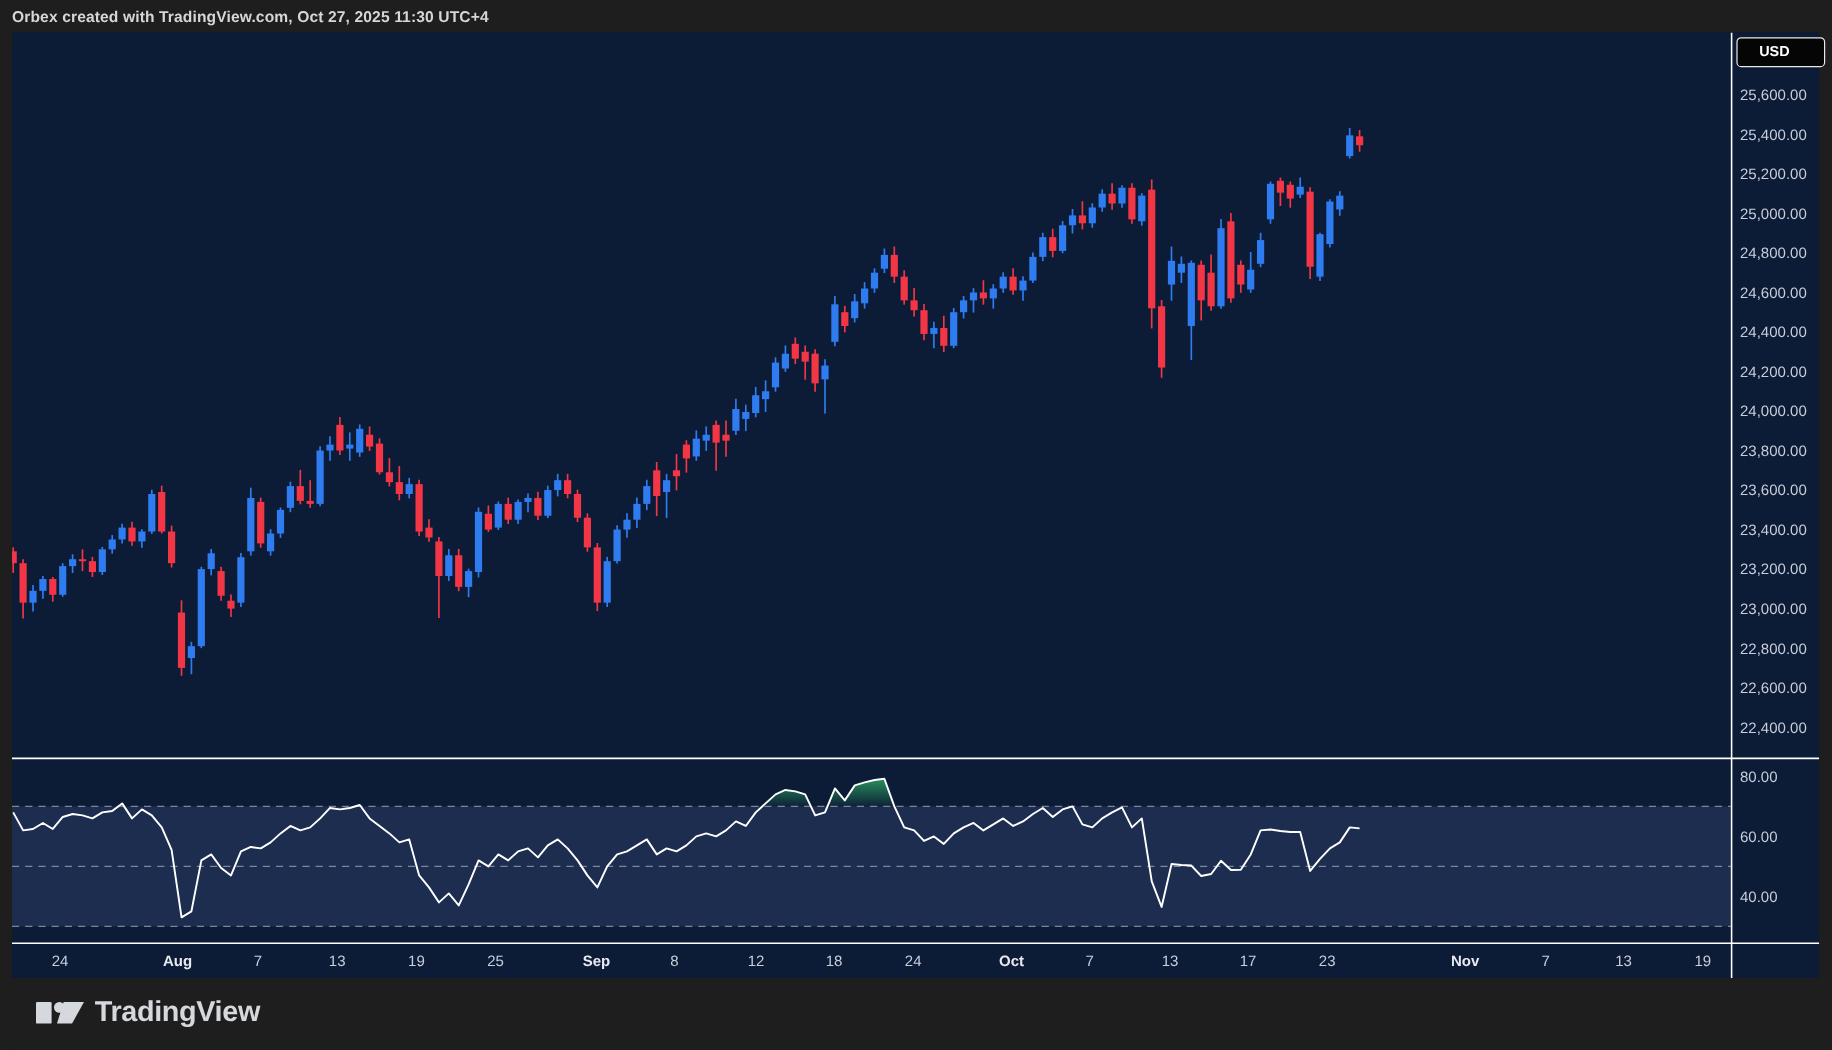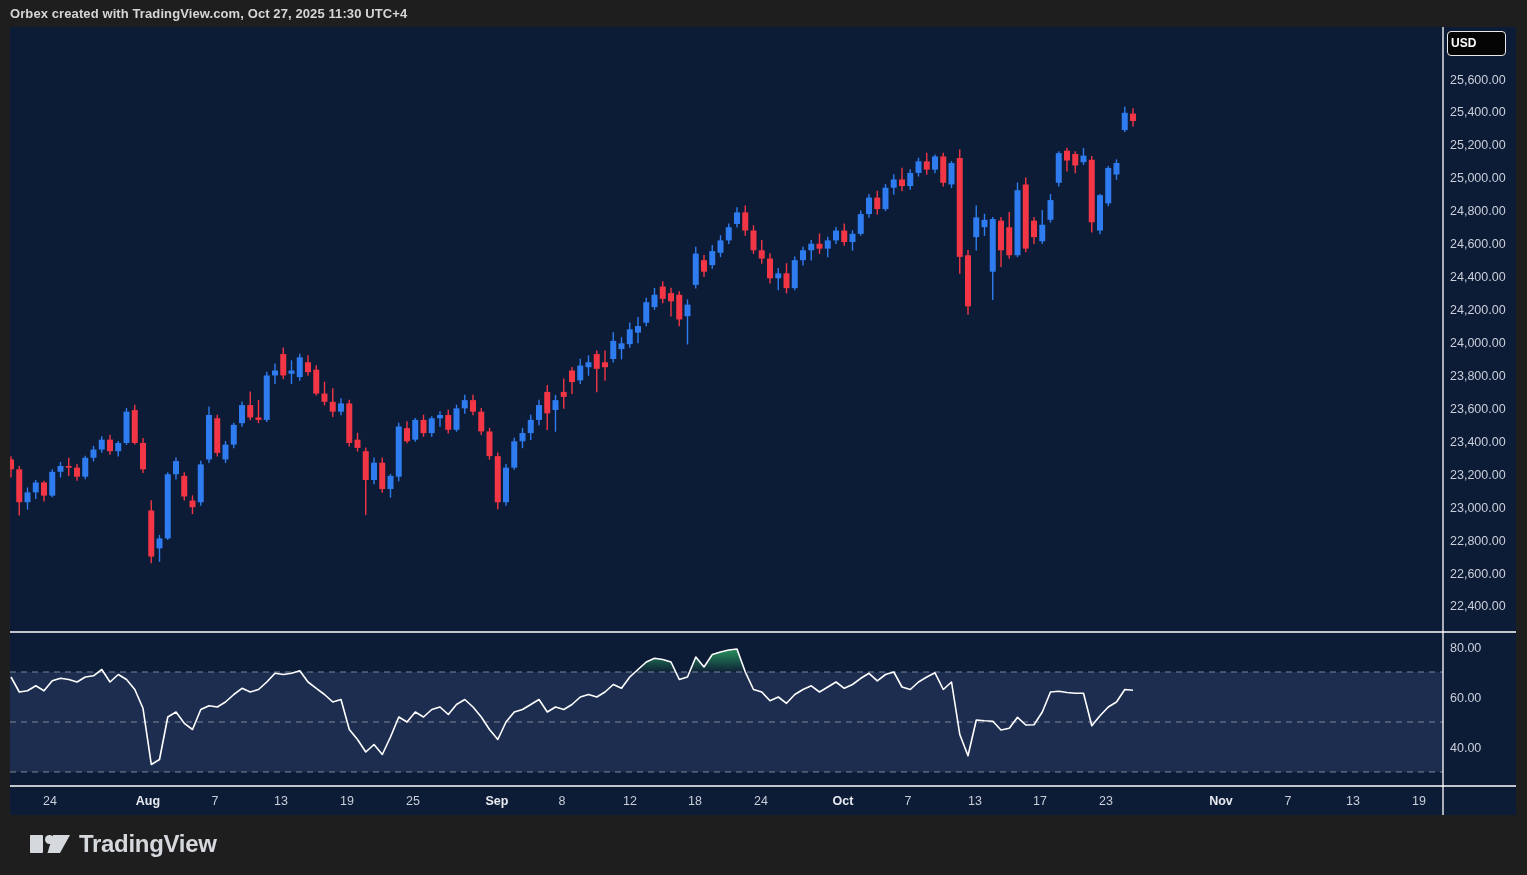--- a/index.html
+++ b/index.html
@@ -5,21 +5,21 @@
   html,body{margin:0;padding:0;background:#161616;}
   #app{position:relative;width:1527px;height:875px;background:#1e1e1e;overflow:hidden;
        font-family:"Liberation Sans",sans-serif;}
   #title-bar{position:absolute;left:0;top:0;width:100%;height:27px;background:#1e1e1e;}
   #title-bar .t{position:absolute;left:10px;top:6px;font-size:13px;font-weight:700;color:#d6d6d6;letter-spacing:.1px;text-align:center;}
   #chart{position:absolute;left:10px;top:27px;width:1506px;height:788px;background:#0c1b36;}
   #chart svg{position:absolute;left:0;top:0;}
   svg text{font-family:"Liberation Sans",sans-serif;}
   #usd-badge{position:absolute;left:1437px;top:4px;width:54px;height:23px;background:#050505;
       border:1px solid #e9e9e9;border-radius:4px;color:#ffffff;font-size:12px;font-weight:700;
-      line-height:23px;padding-left:3px;}
+      line-height:23px;padding-left:18px;}
   #footer{position:absolute;left:12px;top:815px;width:100%;height:60px;background:#1e1e1e;}
   #tv-logo{position:absolute;left:18px;top:14px;display:flex;align-items:center;gap:9px;}
   #tv-logo .brand{color:#d5d8dd;font-size:24px;font-weight:800;letter-spacing:-0.3px;}
 </style>
 </head>
 <body>
 
 <div id="app">
   <div id="title-bar">
     <div class="t">Orbex created with TradingView.com, Oct 27, 2025 11:30 UTC+4</div>

